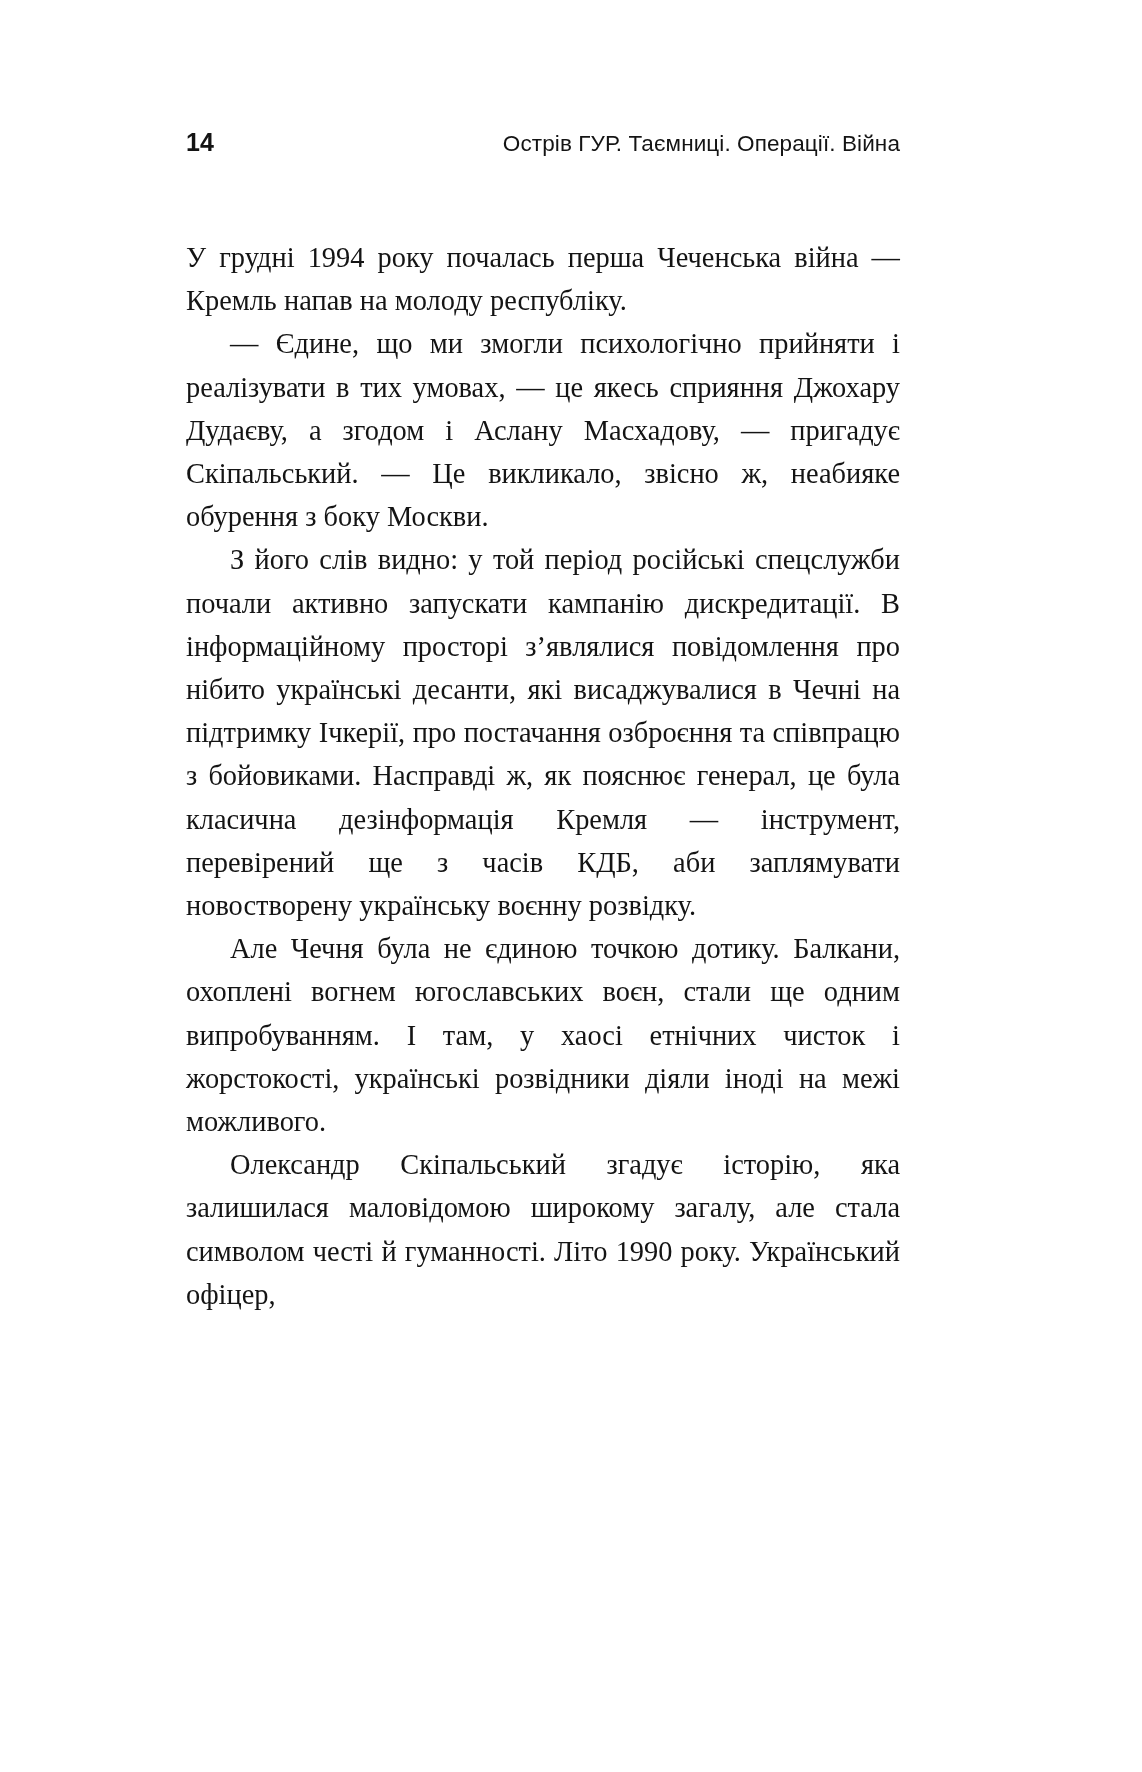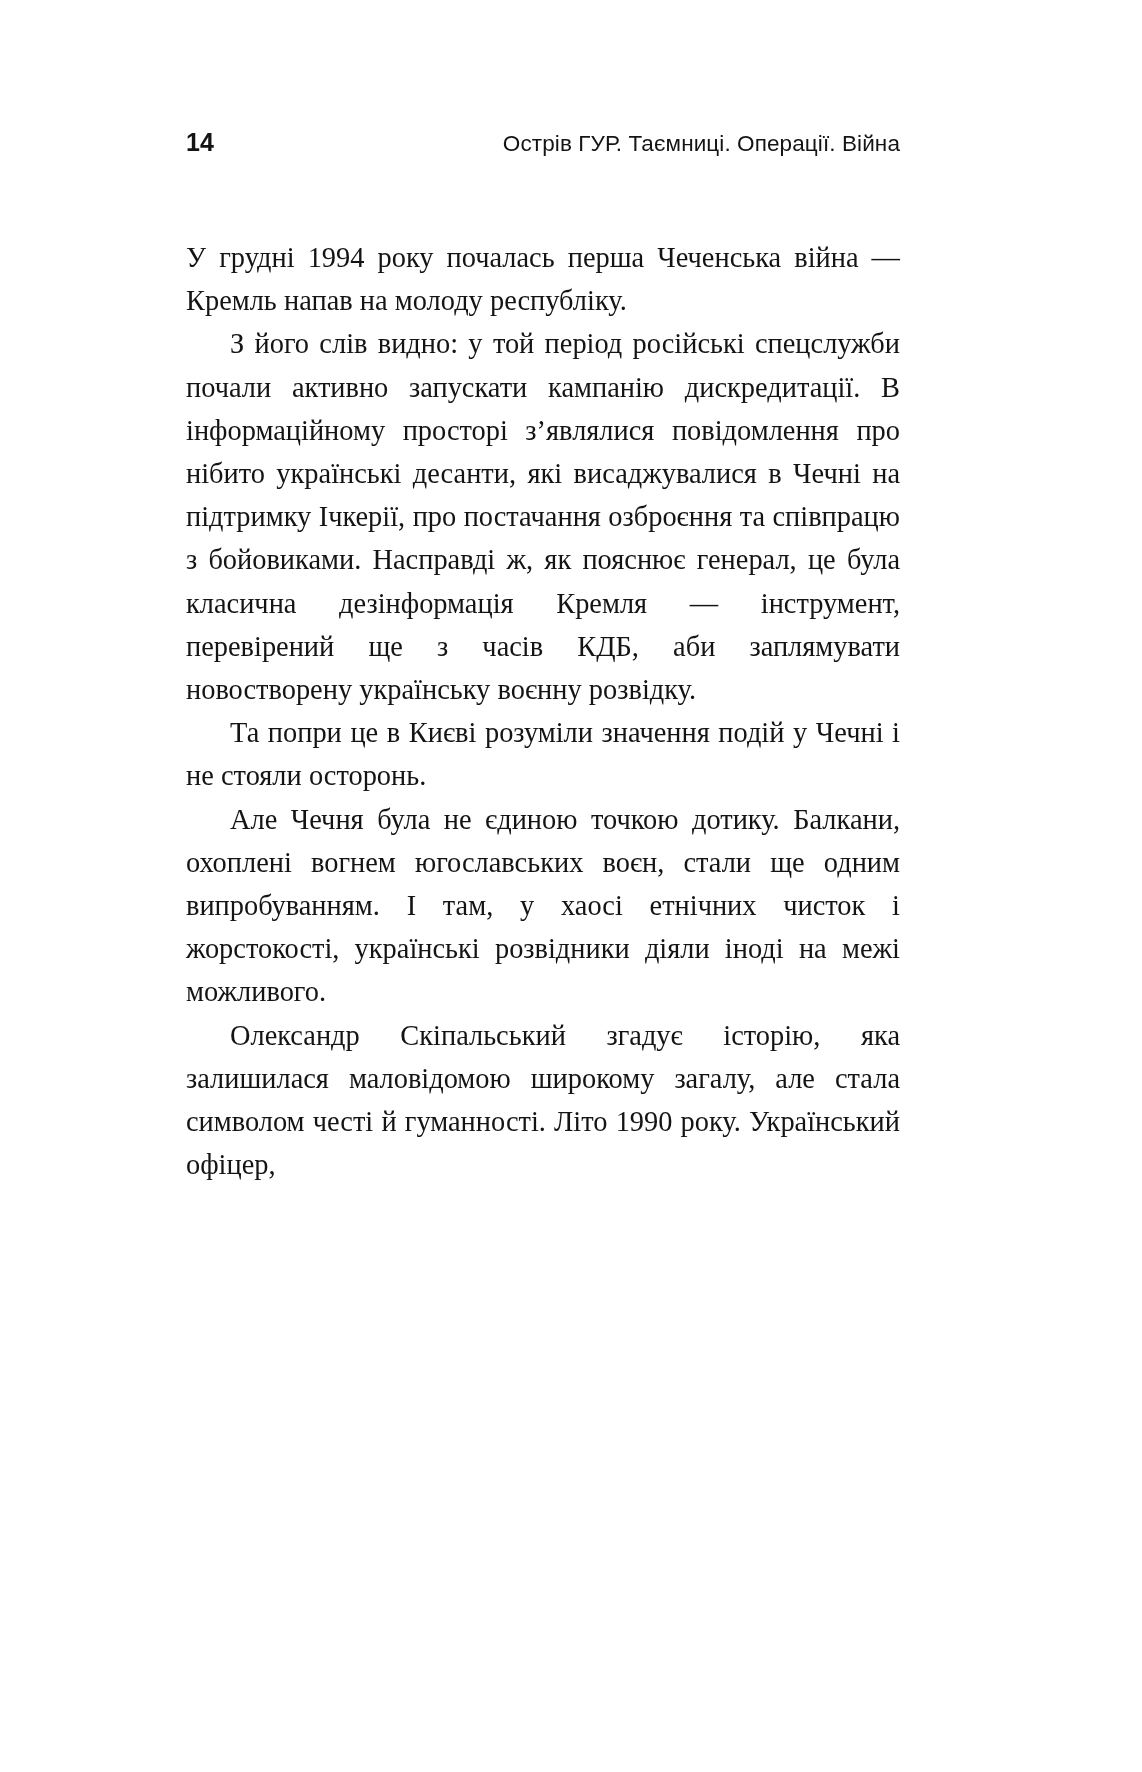--- a/index.html
+++ b/index.html
@@ -72,19 +72,19 @@
 
 <div class="page">
 
   <div class="running-head">
     <span class="folio">14</span>
     <span class="book-title">Острів ГУР. Таємниці. Операції. Війна</span>
   </div>
 
   <div class="text-block">
     <p class="para no-indent">У грудні 1994 року почалась перша Чеченська війна — Кремль напав на молоду республіку.</p>
+    <p class="para">— Єдине, що ми змогли психологічно прийняти і реалізувати в тих умовах, — це якесь сприяння Джохару Дудаєву, а згодом і Аслану Масхадову, — пригадує Скіпальський. — Це викликало, звісно ж, неабияке обурення з боку Москви.</p>
     <p class="para">З його слів видно: у той період російські спецслужби почали активно запускати кампанію дискредитації. В інформаційному просторі з’являлися повідомлення про нібито українські десанти, які висаджувалися в Чечні на підтримку Ічкерії, про постачання озброєння та співпрацю з бойовиками. Насправді ж, як пояснює генерал, це була класична дезінформація Кремля — інструмент, перевірений ще з часів КДБ, аби заплямувати новостворену українську воєнну розвідку.</p>
-    <p class="para">Та попри це в Києві розуміли значення подій у Чечні і не стояли осторонь.</p>
     <p class="para">Але Чечня була не єдиною точкою дотику. Балкани, охоплені вогнем югославських воєн, стали ще одним випробуванням. І там, у хаосі етнічних чисток і жорстокості, українські розвідники діяли іноді на межі можливого.</p>
     <p class="para">Олександр Скіпальський згадує історію, яка залишилася маловідомою широкому загалу, але стала символом честі й гуманності. Літо 1990 року. Український офіцер,</p>
   </div>
 
 </div>
 
 </body></html>

